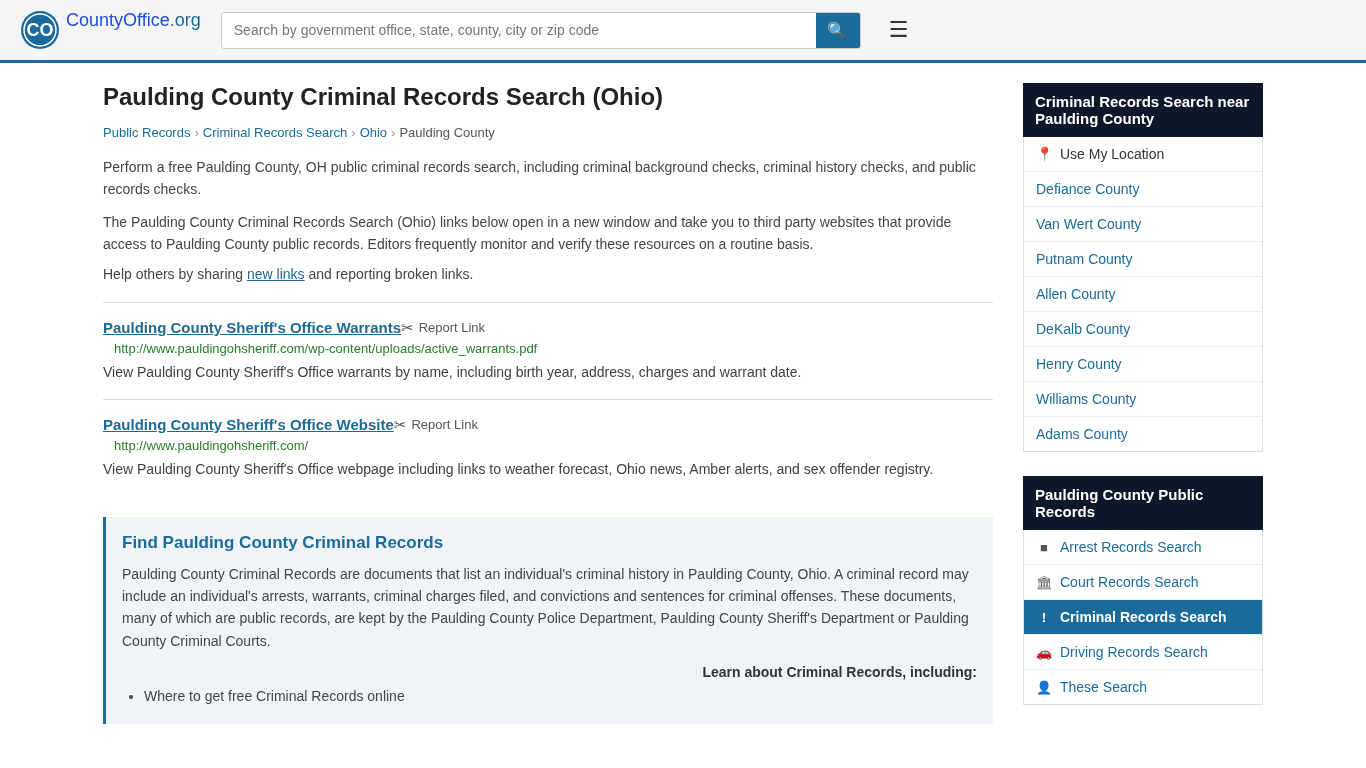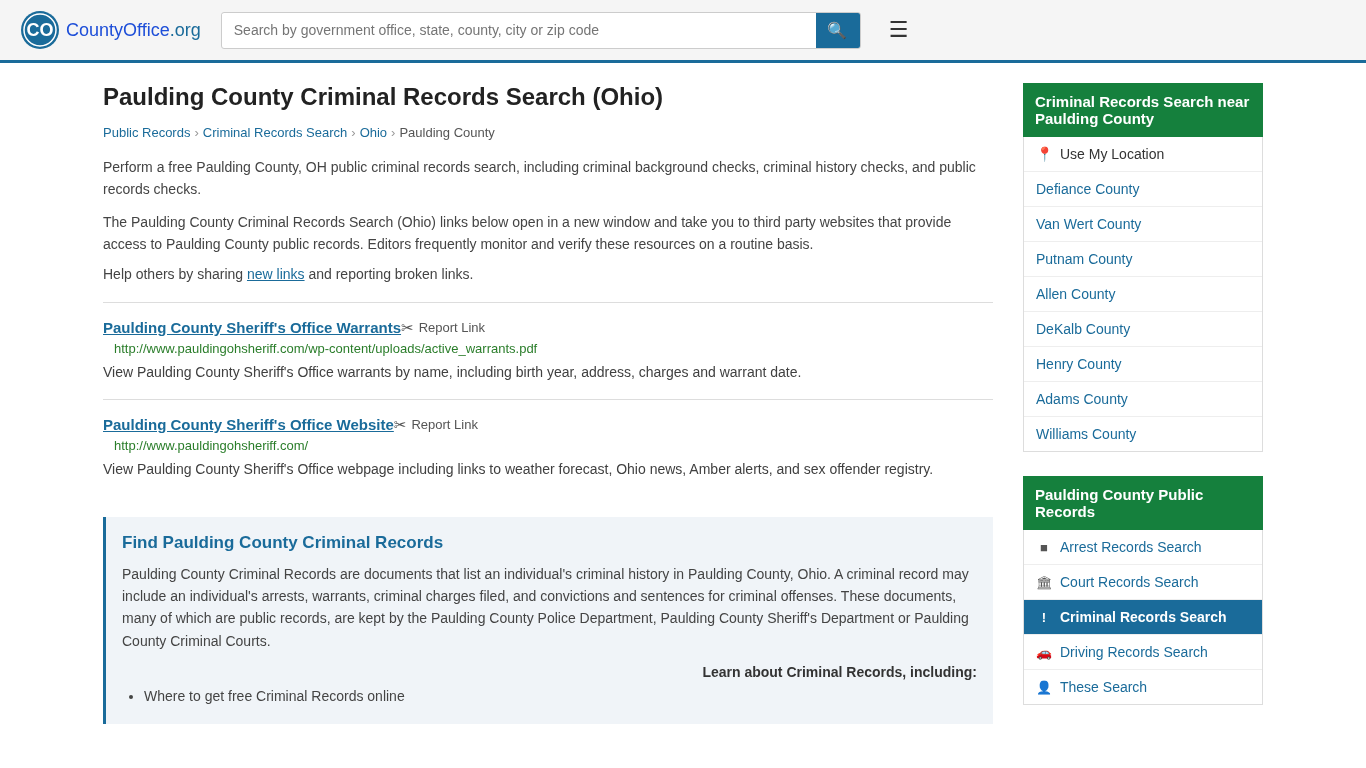--- a/index.html
+++ b/index.html
@@ -9,21 +9,21 @@
     #header {
       background: #f5f5f5;
       border-bottom: 3px solid #1a6b9a;
       padding: 10px 20px;
       display: flex;
       align-items: center;
       gap: 20px;
     }
     #logo-area {
       display: flex;
-      align-items: center;
+      align-items: flex-start;
       gap: 6px;
       text-decoration: none;
     }
     #logo-icon {
       width: 40px;
       height: 40px;
     }
     #logo-text {
       font-size: 18px;
       font-weight: bold;
@@ -201,21 +201,21 @@
       font-size: 14px;
       color: #444;
     }
     #learn-list li { margin-bottom: 4px; }
 
     
     .sidebar-section {
       margin-bottom: 24px;
     }
     .sidebar-heading {
-      background: #15803d;
+      background: #0f172a;
       color: #fff;
       font-size: 15px;
       font-weight: bold;
       padding: 10px 12px;
       margin-bottom: 0;
     }
     .sidebar-list {
       list-style: none;
       border: 1px solid #ddd;
       border-top: none;
@@ -388,26 +388,26 @@
             <span>DeKalb County</span>
           </a>
         </li>
         <li>
           <a href="#">
             <span>Henry County</span>
           </a>
         </li>
         <li>
           <a href="#">
+            <span>Williams County</span>
+          </a>
+        </li>
+        <li>
+          <a href="#">
             <span>Adams County</span>
-          </a>
-        </li>
-        <li>
-          <a href="#">
-            <span>Williams County</span>
           </a>
         </li>
       </ul>
     </div>
 
     <div class="sidebar-section">
       <div class="sidebar-heading">Paulding County Public Records</div>
       <ul class="sidebar-list">
         <li>
           <a href="#">

